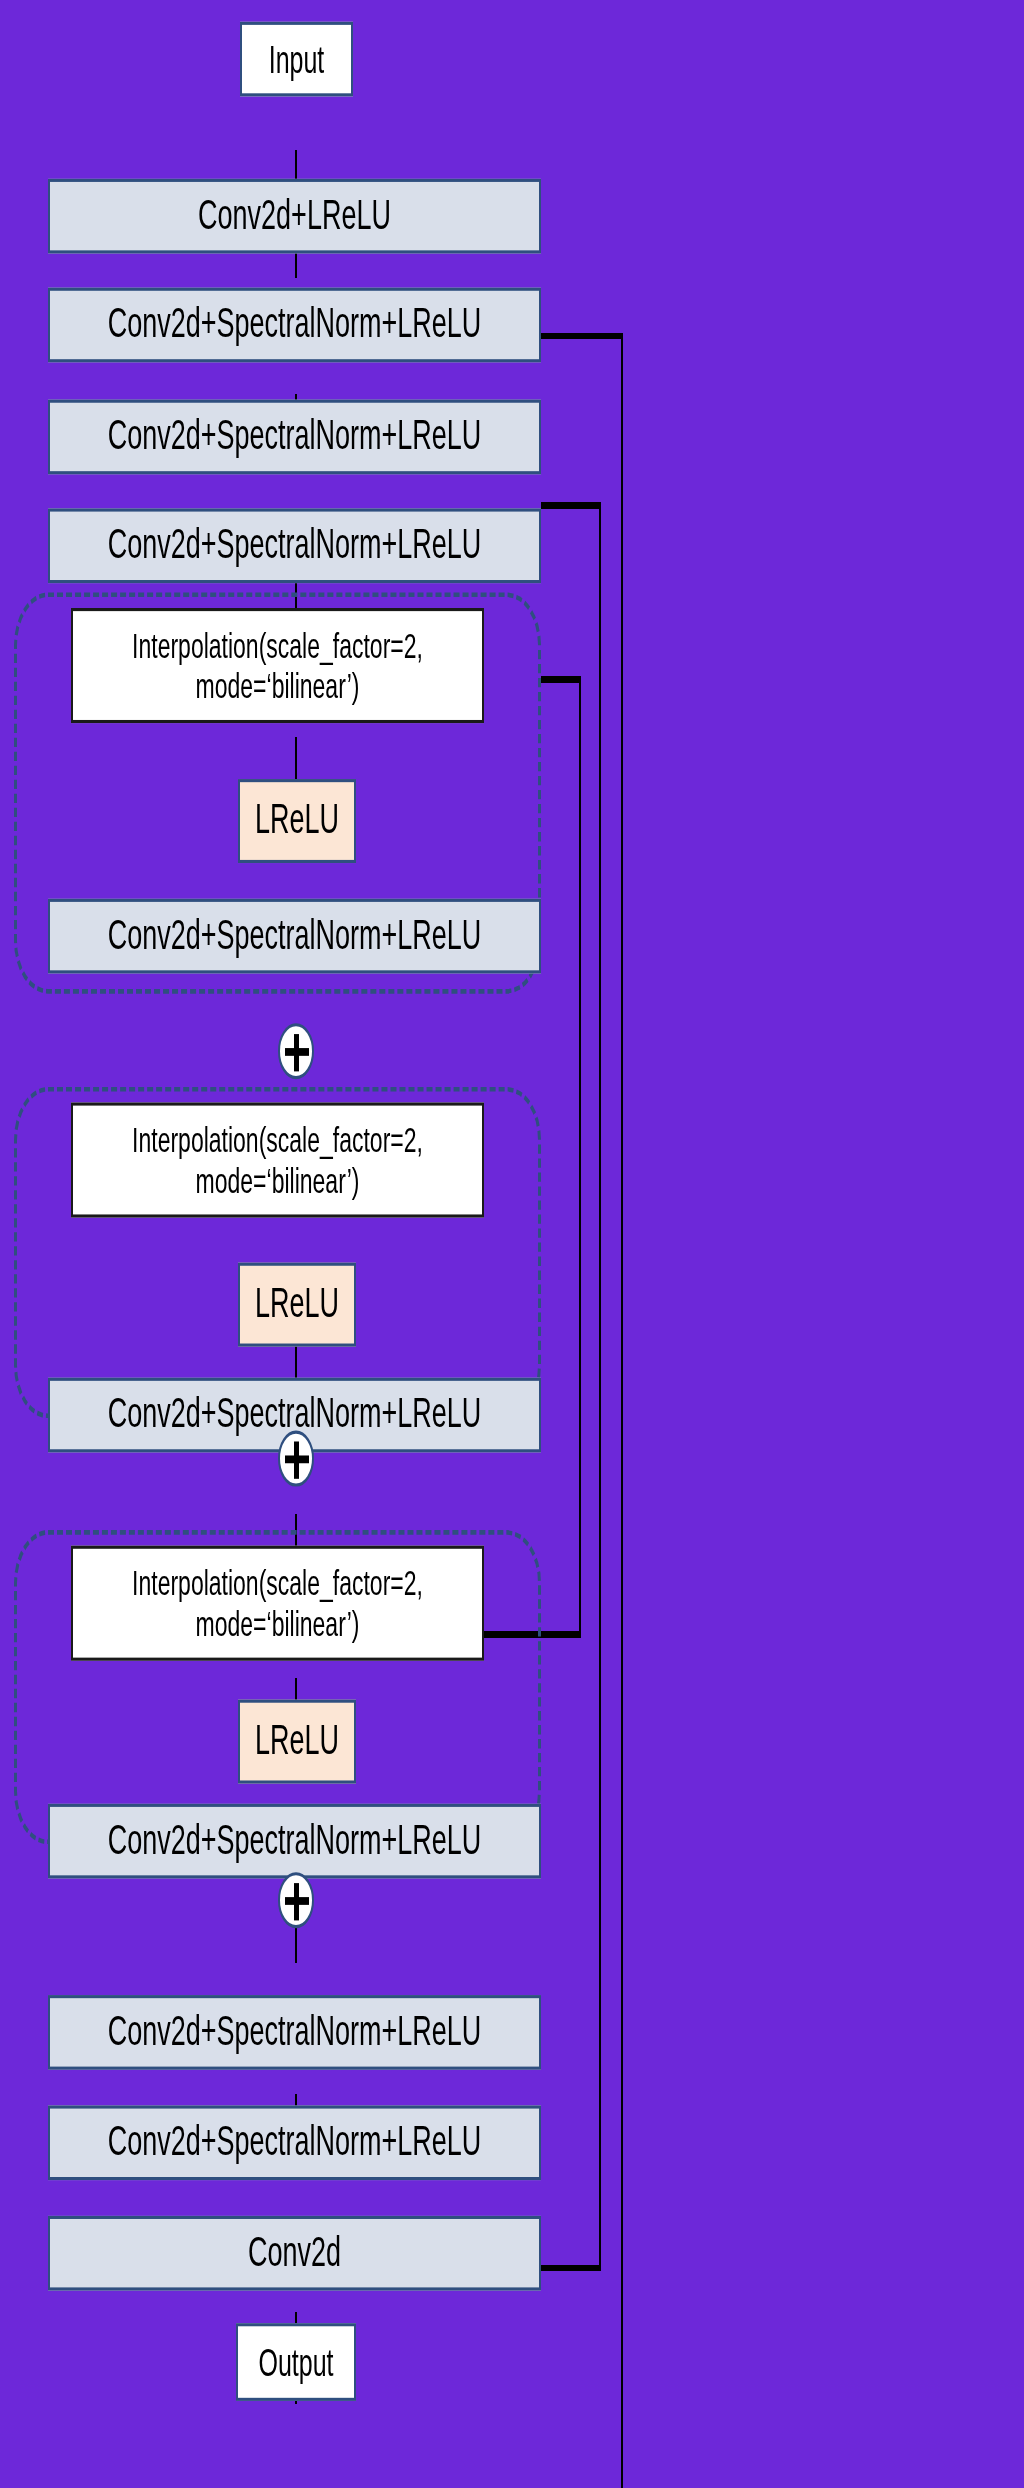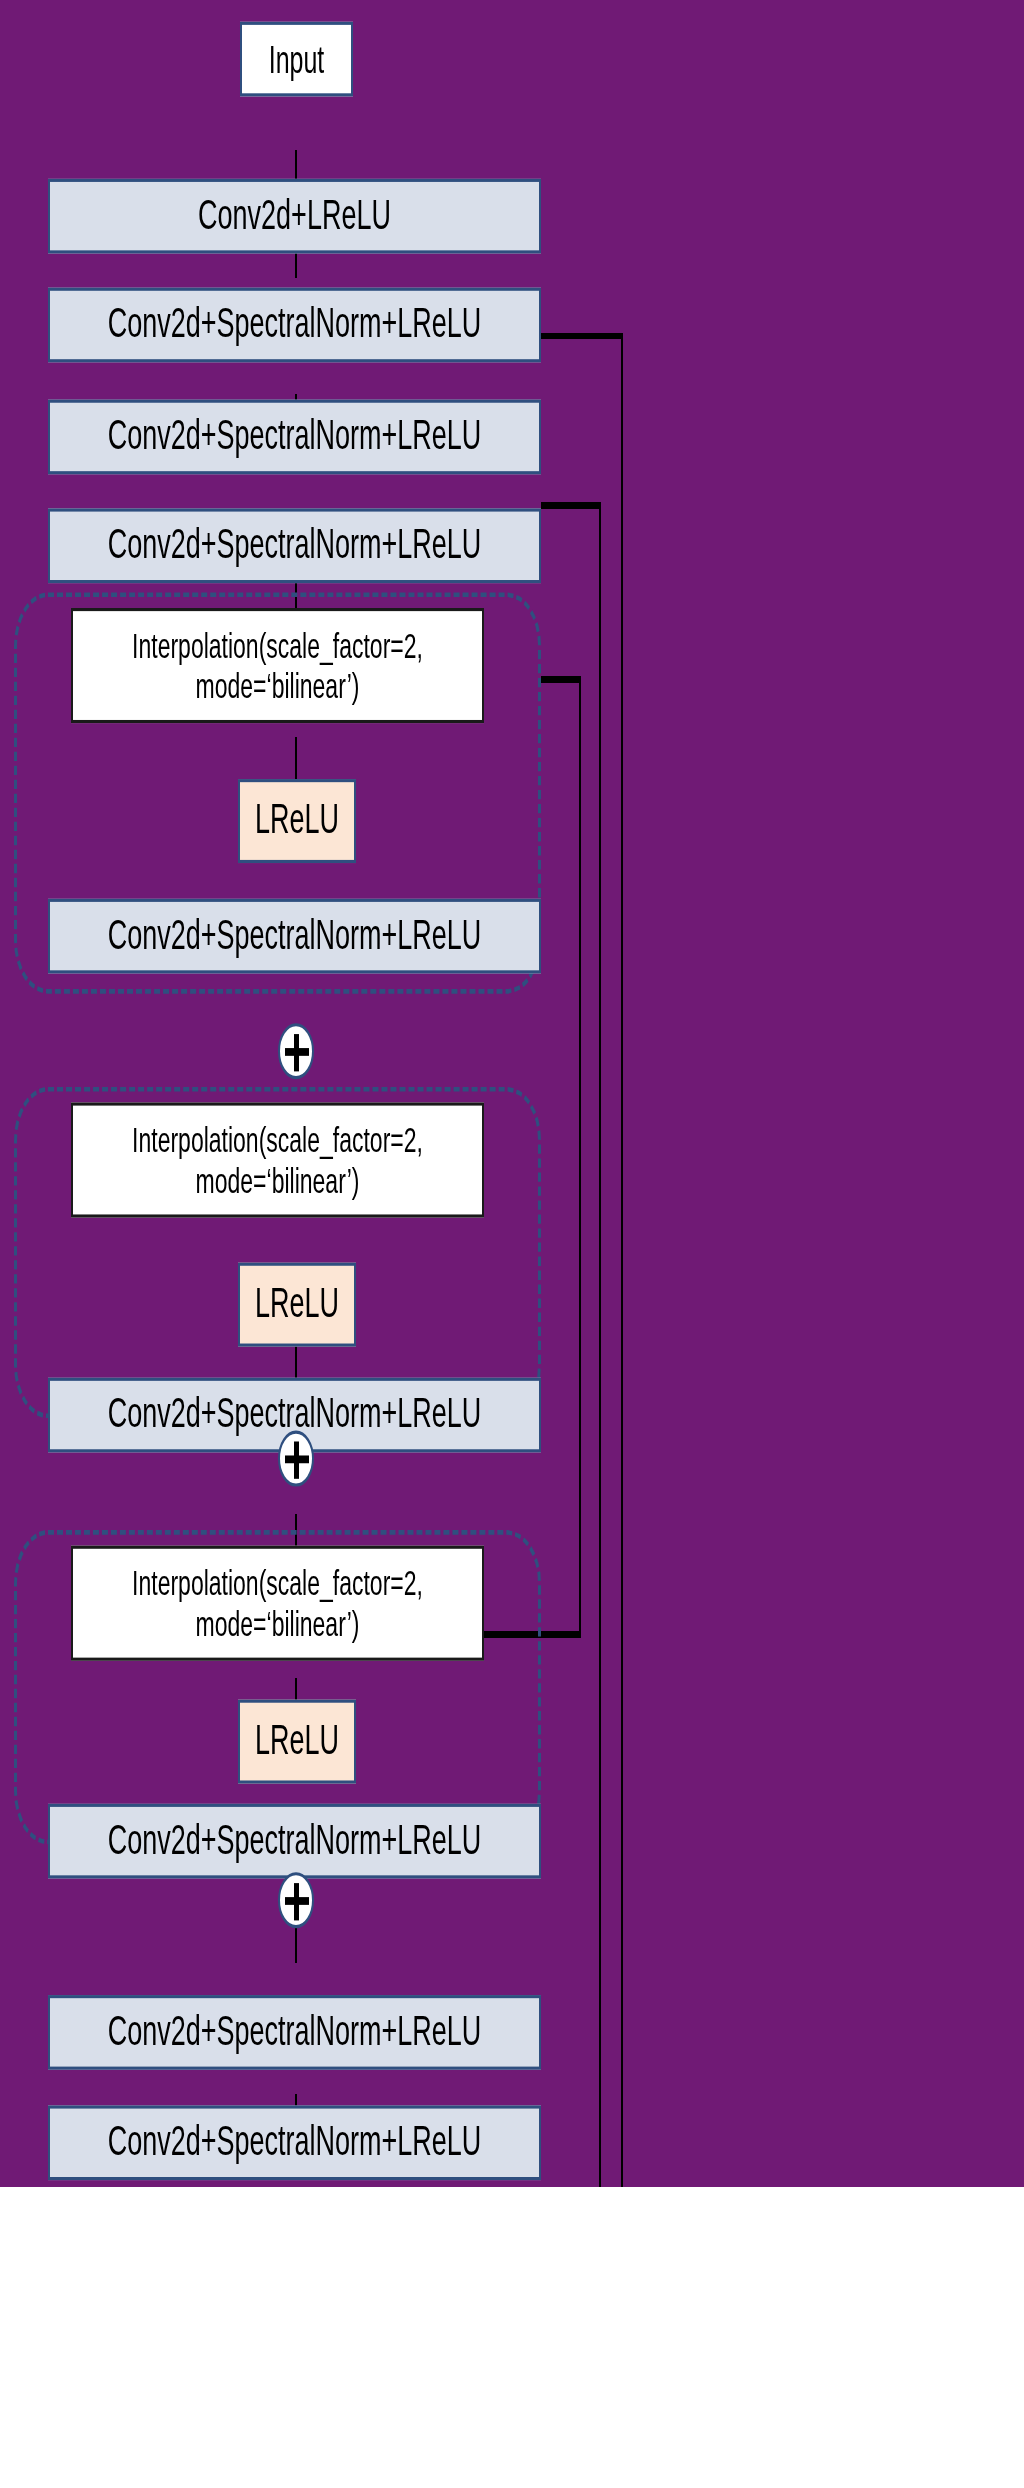--- a/index.html
+++ b/index.html
@@ -4,22 +4,22 @@
 <title>Network Architecture Diagram</title>
 <style>
   html,body{margin:0;padding:0;background:#ffffff;}
   body{
     font-family:"Liberation Sans", sans-serif;
     -webkit-font-smoothing:antialiased;
   }
   #canvas{
     position:relative;
     width:1024px;
-    height:2187px;
-    background:#701a75;
+    height:2488px;
+    background:#6d28d9;
     overflow:hidden;
   }
   
   #wires{
     position:absolute;
     left:0; top:0;
     width:1024px; height:2488px;
     pointer-events:none;
   }
   

